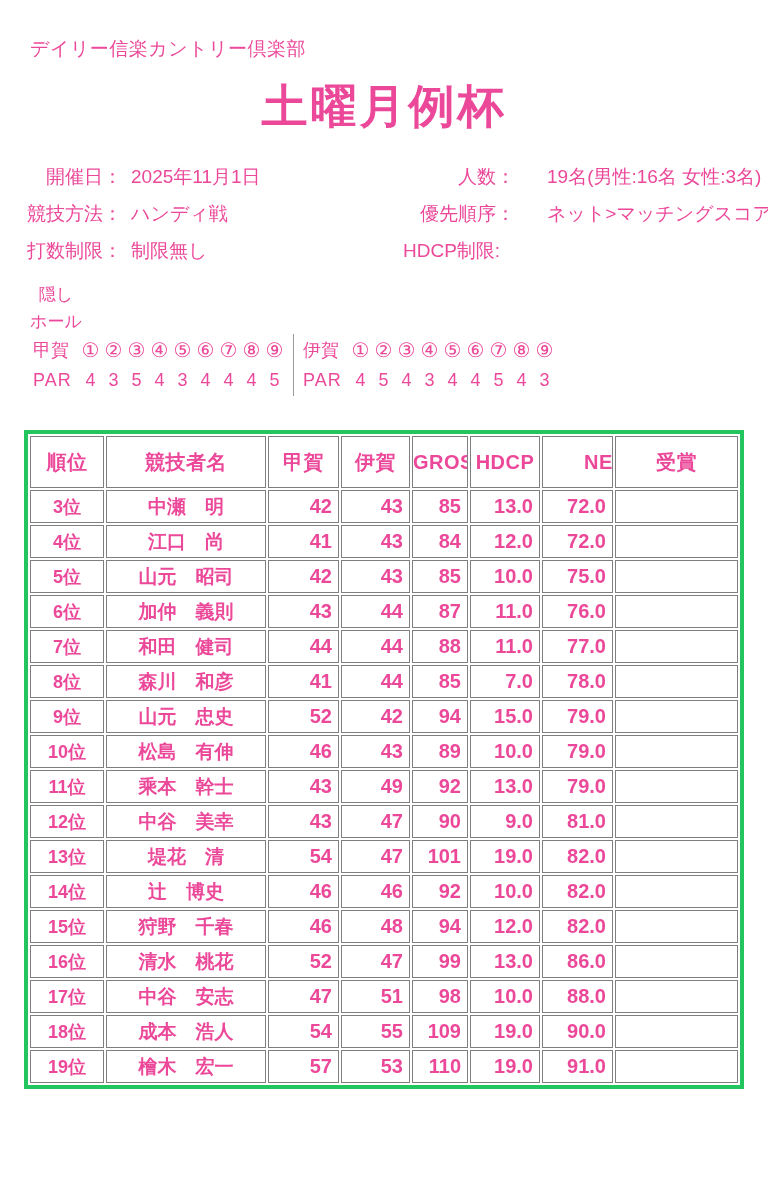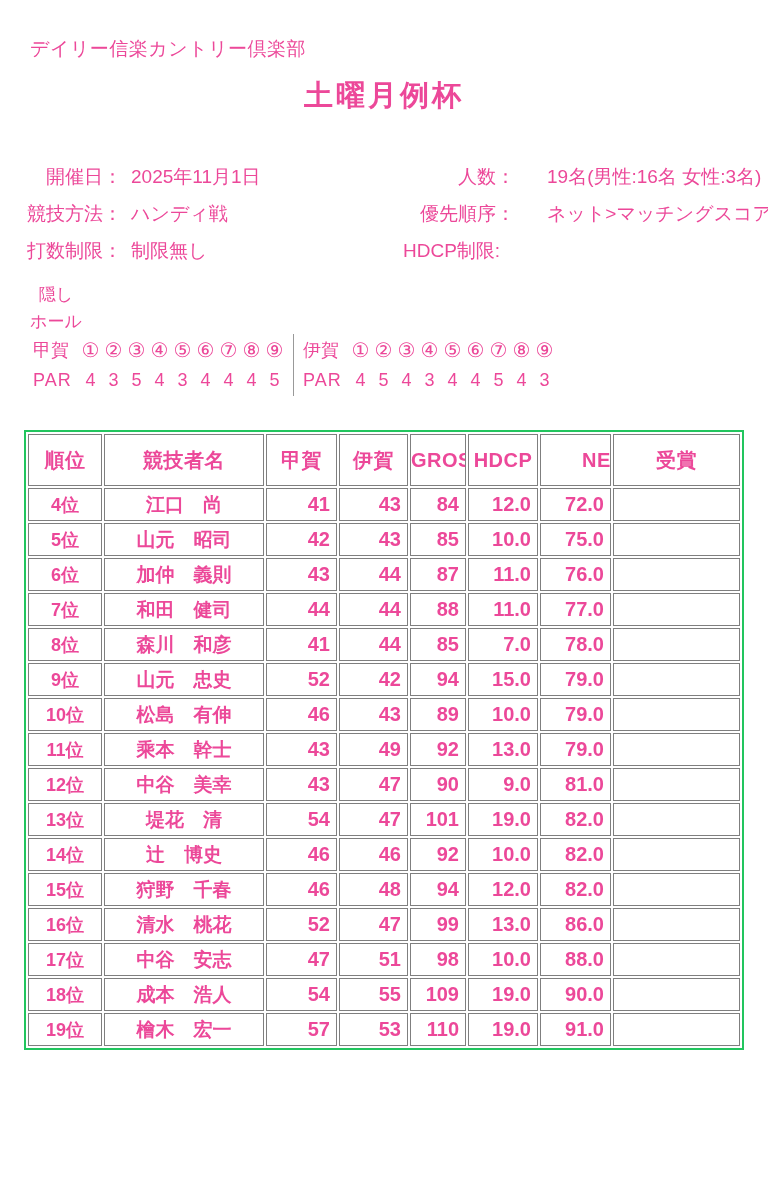--- a/index.html
+++ b/index.html
@@ -20,21 +20,21 @@
     font-size: 19px;
     font-weight: 500;
     letter-spacing: 0.5px;
   }
   .title {
     position: absolute;
     left: 0;
     right: 0;
     top: 76px;
     text-align: center;
-    font-size: 29px;
+    font-size: 46px;
     font-weight: 800;
     letter-spacing: 3px;
   }
   
   .info-col { position: absolute; top: 158px; }
   .info-col.left  { left: 22px; }
   .info-col.right { left: 403px; }
   .info-row { display: flex; align-items: center; height: 37px; font-size: 19px; font-weight: 500; }
   .info-label { display: inline-block; text-align: right; white-space: pre; }
   .left  .info-label { width: 100px; }
@@ -72,21 +72,21 @@
   .par-digit   { font-size: 18px; font-weight: 500; text-align: center; }
   
   .results {
     position: absolute;
     left: 24px;
     top: 430px;
     width: 720px;
     table-layout: fixed;
     border-collapse: separate;
     border-spacing: 2px;
-    border: 2px solid #22c55e;
+    border: 4px solid #22c55e;
     background: #ffffff;
   }
   .results th, .results td {
     border: 1px solid #7f7f7f;
     background: #ffffff;
     overflow: hidden;
     white-space: nowrap;
   }
   .results th {
     height: 52px;
@@ -176,20 +176,30 @@
         <th class="w-iga">伊賀</th>
         <th class="w-gross">GROSS</th>
         <th class="w-hdcp">HDCP</th>
         <th class="w-net">NET</th>
         <th class="w-award">受賞</th>
       </tr>
     </thead>
     <tbody>
 
 
+    <tr>
+      <td class="c-rank">3位</td>
+      <td class="c-name">中瀬　明</td>
+      <td class="c-num">42</td>
+      <td class="c-num">43</td>
+      <td class="c-num">85</td>
+      <td class="c-num">13.0</td>
+      <td class="c-num">72.0</td>
+      <td class="c-award"></td>
+    </tr>
 
     <tr>
       <td class="c-rank">4位</td>
       <td class="c-name">江口　尚</td>
       <td class="c-num">41</td>
       <td class="c-num">43</td>
       <td class="c-num">84</td>
       <td class="c-num">12.0</td>
       <td class="c-num">72.0</td>
       <td class="c-award"></td>

